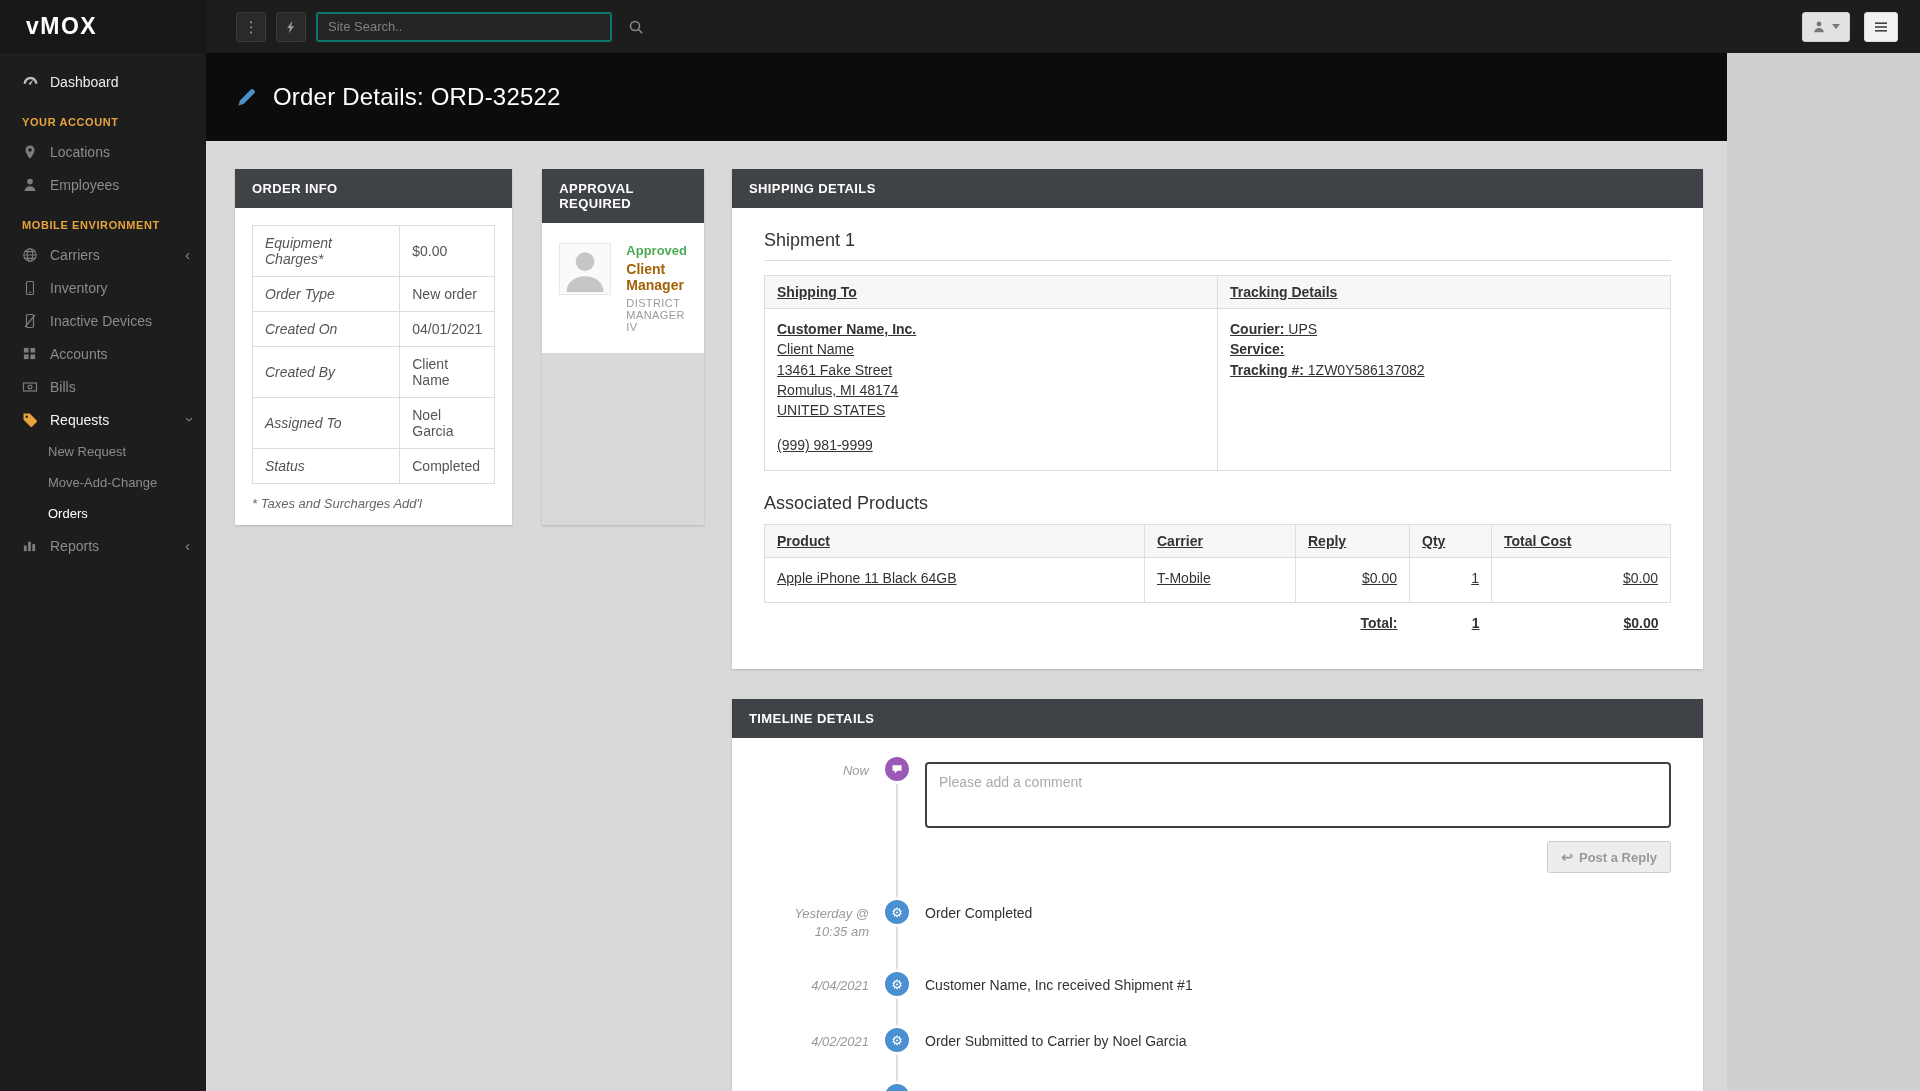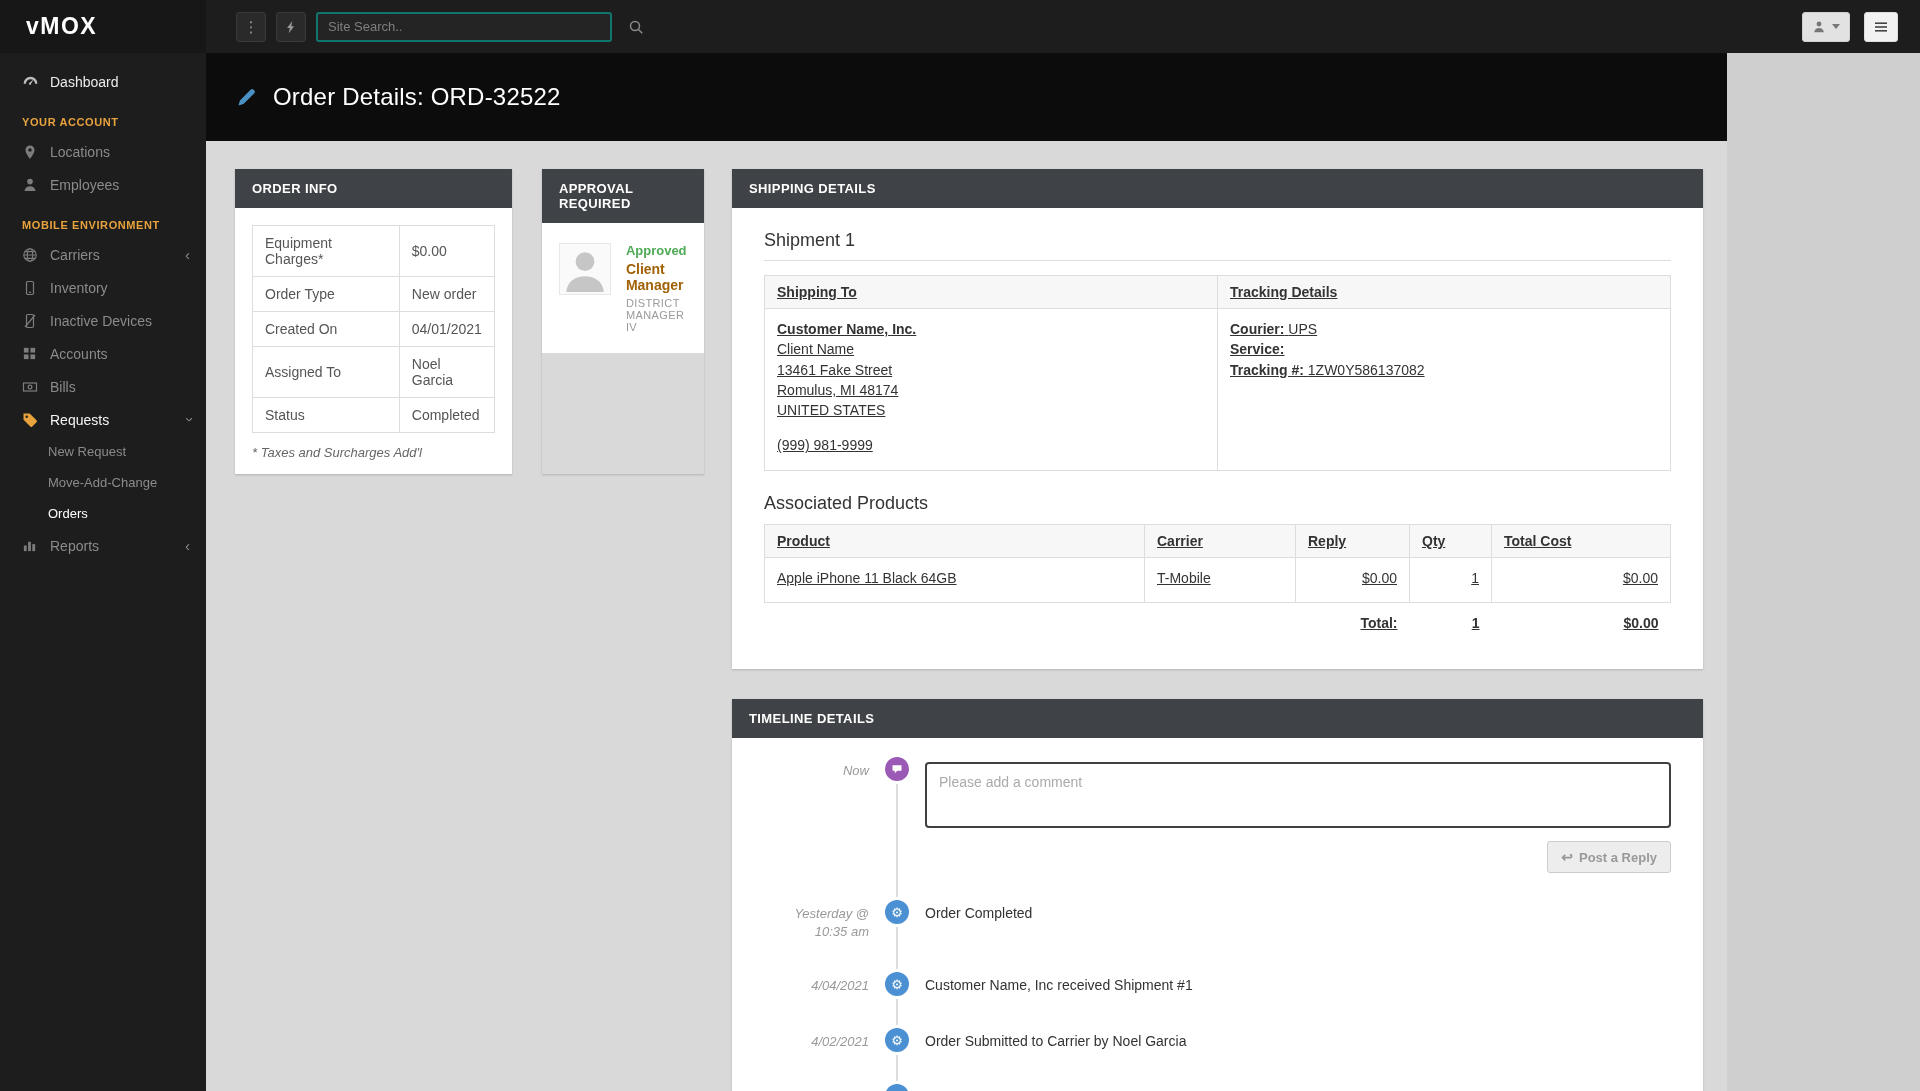--- a/index.html
+++ b/index.html
@@ -59,21 +59,21 @@
 
   .panel { box-shadow:0 1px 2px rgba(0,0,0,0.18); }
   .panel-hd { background:#3f4246; color:#ffffff; font-size:13px; font-weight:bold; padding:12px 17px;
               letter-spacing:0.4px; }
   .panel-bd { background:#ffffff; }
 
   
   .oi-body { padding:17px 17px 0; }
   .kv-table { width:100%; border-collapse:collapse; font-size:14px; color:#555; }
   .kv-table td { border:1px solid #ddd; padding:9px 12px; }
-  .kv-label { width:261px; }
+  .kv-label { width:261px;font-style:italic; }
   .oi-footnote { font-style:italic; font-size:13px; color:#666; padding:12px 17px 14px; }
 
   
   .appr-body { padding:20px 17px; display:flex; gap:15px; align-items:flex-start; }
   .avatar { width:52px; height:52px; background:#fafafa; border:1px solid #e8e8e8; flex-shrink:0;
             display:flex; align-items:flex-end; justify-content:center; overflow:hidden; }
   .appr-status { color:#4faa56; font-weight:bold; font-size:13px; }
   .appr-name { color:#a16207; font-weight:bold; font-size:14px; margin:3px 0 4px; }
   .appr-role { color:#9a9a9a; font-size:11px; letter-spacing:0.4px; }
 
@@ -314,20 +314,24 @@
                       <td class="kv-label">Equipment Charges*</td>
                       <td>$0.00</td>
                     </tr>
                     <tr>
                       <td class="kv-label">Order Type</td>
                       <td>New order</td>
                     </tr>
                     <tr>
                       <td class="kv-label">Created On</td>
                       <td>04/01/2021</td>
+                    </tr>
+                    <tr>
+                      <td class="kv-label">Created By</td>
+                      <td>Client Name</td>
                     </tr>
                     <tr>
                       <td class="kv-label">Assigned To</td>
                       <td>Noel Garcia</td>
                     </tr>
                     <tr>
                       <td class="kv-label">Status</td>
                       <td>Completed</td>
                     </tr>
                   </tbody>

